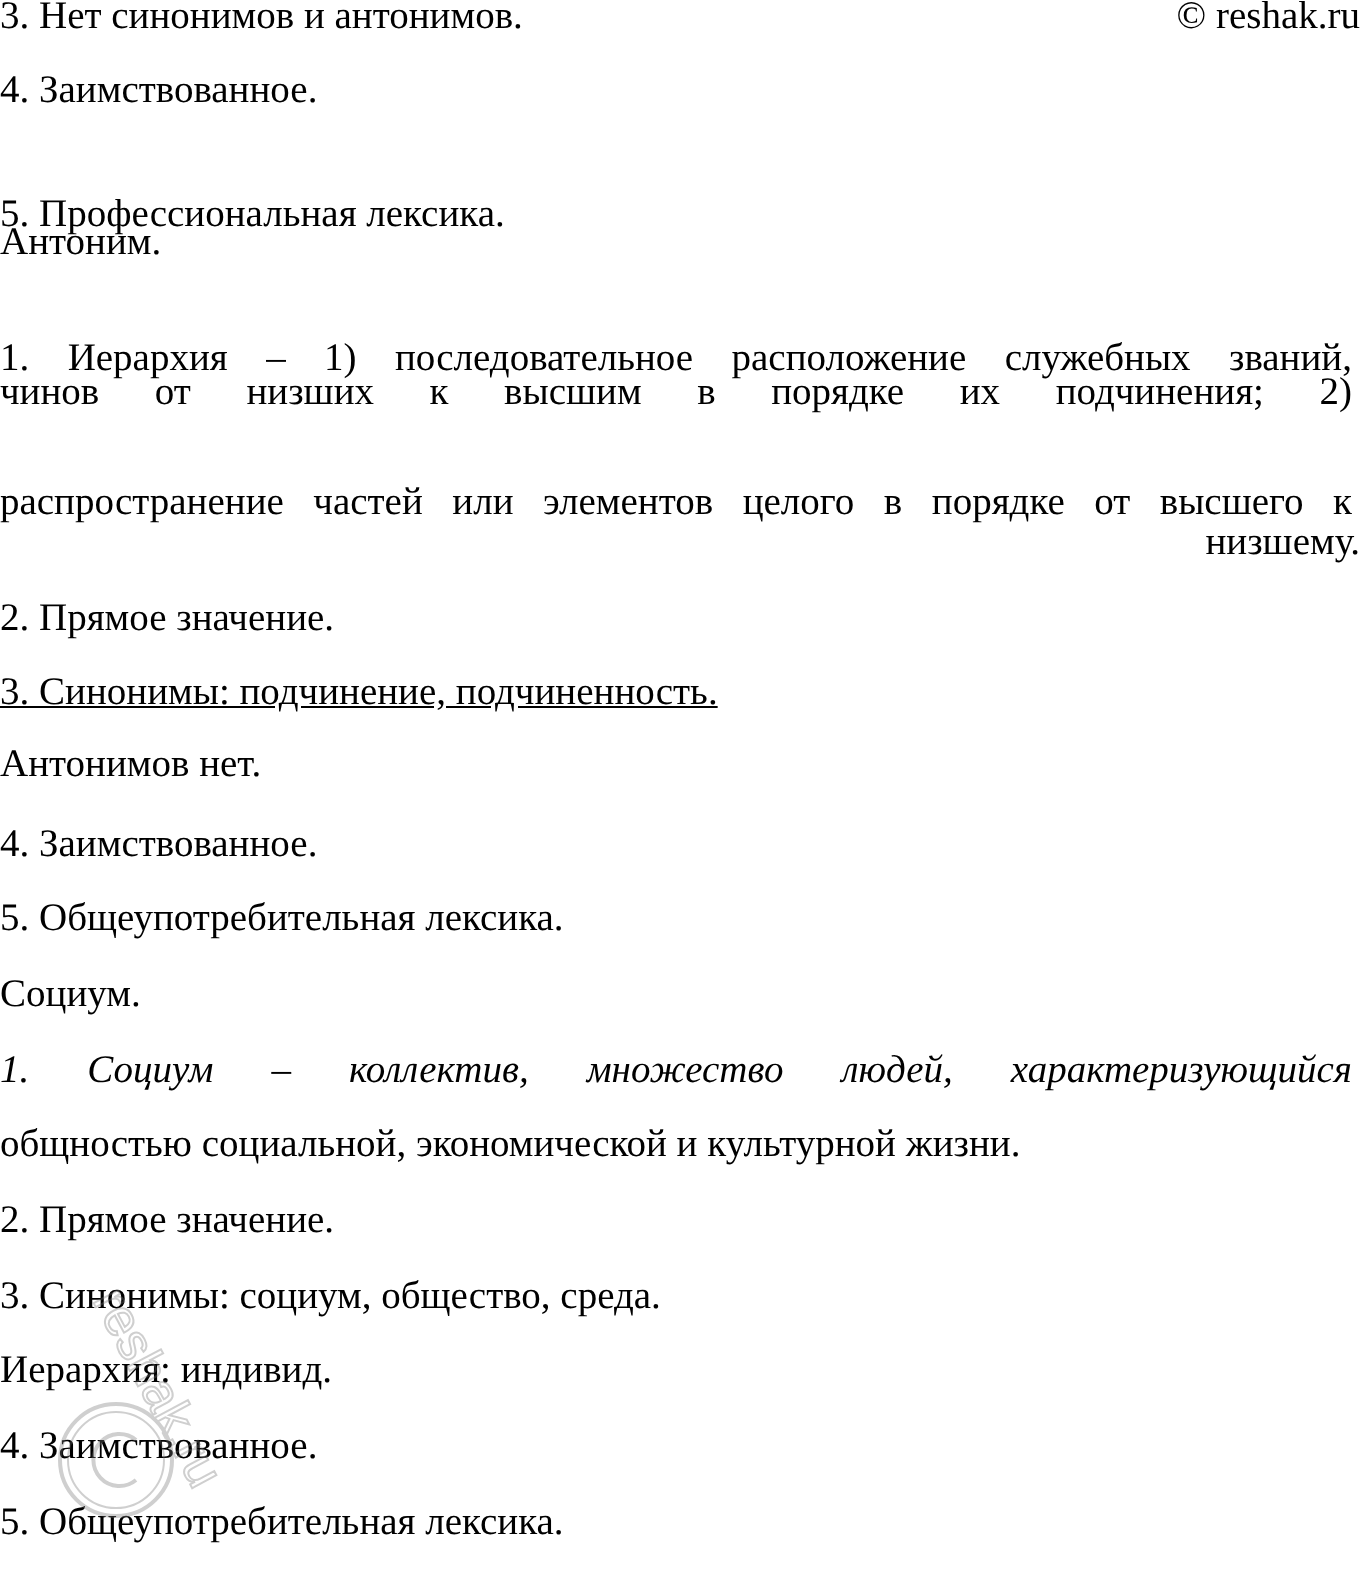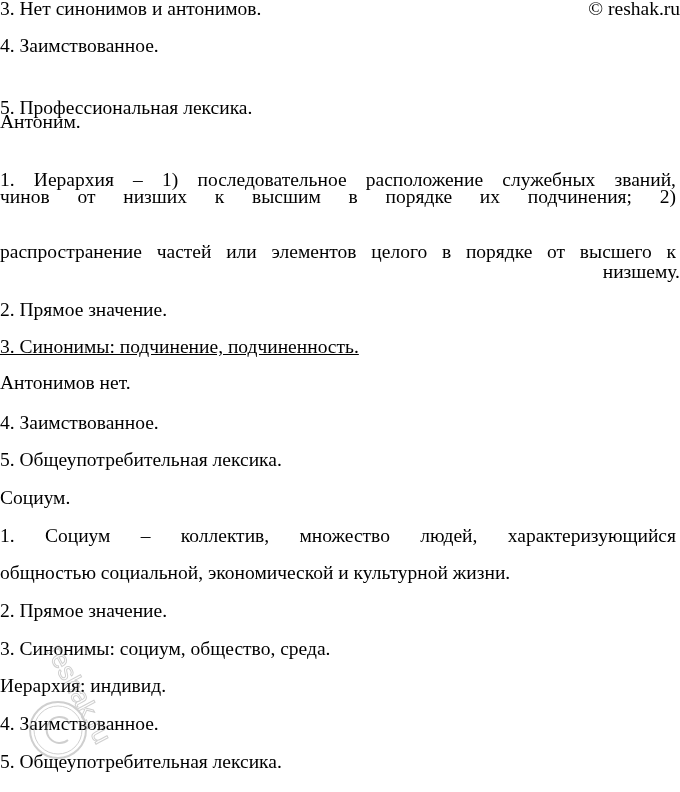--- a/index.html
+++ b/index.html
@@ -65,21 +65,21 @@
   <div class="line justify" style="top:147px;margin-top:21px;">1. Иерархия – 1) последовательное расположение служебных званий,</div>
   <div class="line justify" style="top:185px;">чинов от низших к высшим в порядке их подчинения; 2)</div>
   <div class="line justify" style="top:240px;">распространение частей или элементов целого в порядке от высшего к</div>
   <div class="line" style="top:260px;text-align:right;">низшему.</div>
   <div class="line" style="top:298px;">2. Прямое значение.</div>
   <div class="line" style="top:335px;text-decoration:underline;">3. Синонимы: подчинение, подчиненность.</div>
   <div class="line" style="top:358px;margin-top:13px;">Антонимов нет.</div>
   <div class="line" style="top:411px;">4. Заимствованное.</div>
   <div class="line" style="top:448px;">5. Общеупотребительная лексика.</div>
   <div class="line" style="top:486px;">Социум.</div>
-  <div class="line justify" style="top:524px;">1. Социум – коллектив, множество людей, характеризующийся</div>
+  <div class="line justify" style="top:524px;font-style:italic;">1. Социум – коллектив, множество людей, характеризующийся</div>
   <div class="line" style="top:561px;">общностью социальной, экономической и культурной жизни.</div>
   <div class="line" style="top:599px;">2. Прямое значение.</div>
   <div class="line" style="top:637px;">3. Синонимы: социум, общество, среда.</div>
   <div class="line" style="top:674px;">Иерархия: индивид.</div>
   <div class="line" style="top:712px;">4. Заимствованное.</div>
   <div class="line" style="top:750px;">5. Общеупотребительная лексика.</div>
 
   <svg class="watermark" viewBox="0 0 120 150" xmlns="http://www.w3.org/2000/svg">
     <circle cx="30" cy="90" r="28" fill="none" stroke="#777777" stroke-width="2"></circle>
     <circle cx="30" cy="90" r="24" fill="none" stroke="#777777" stroke-width="1"></circle>

